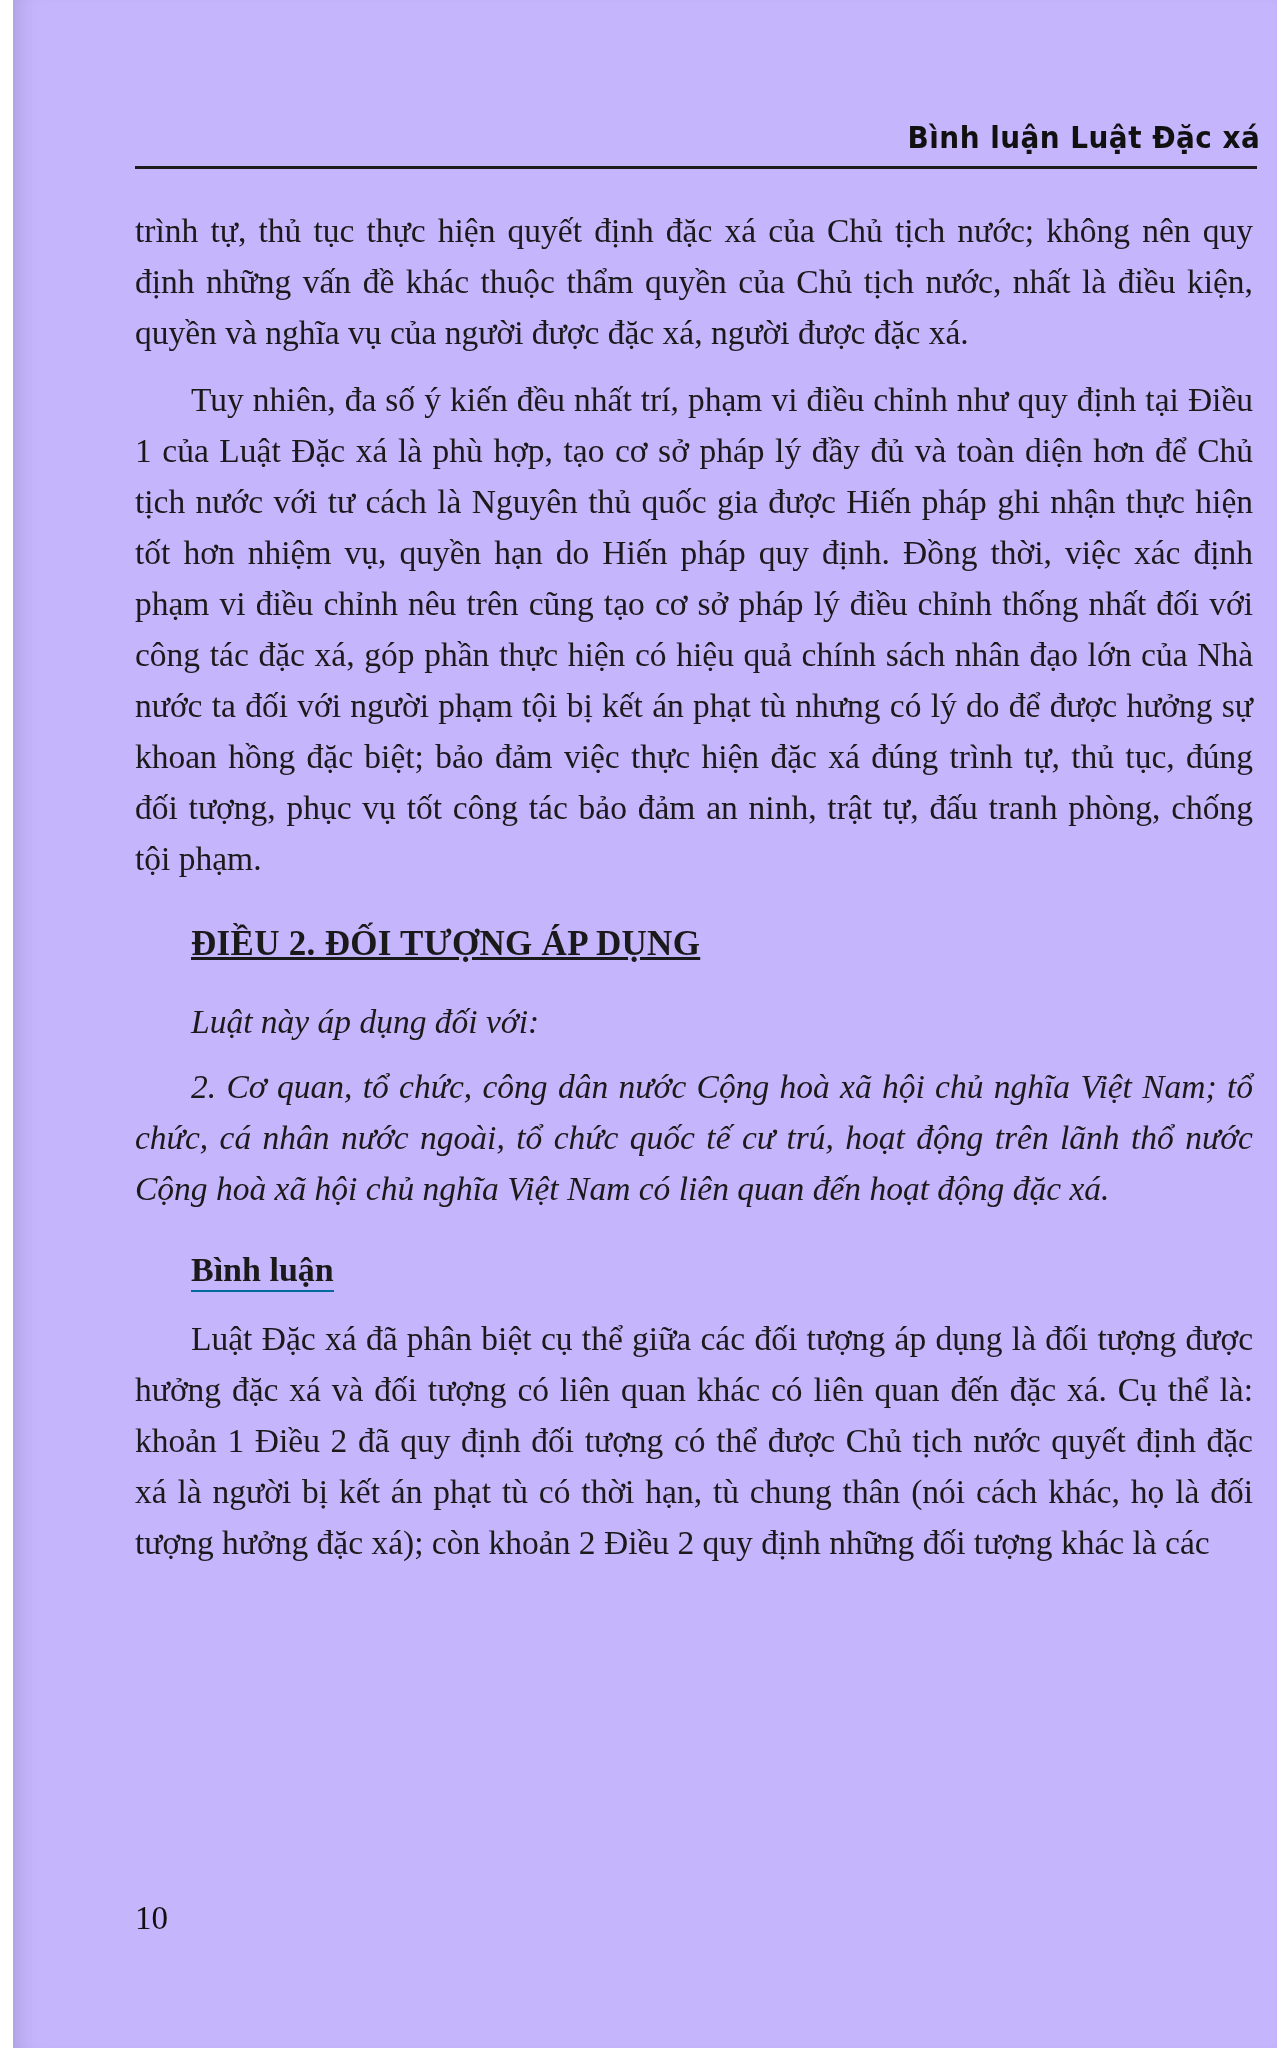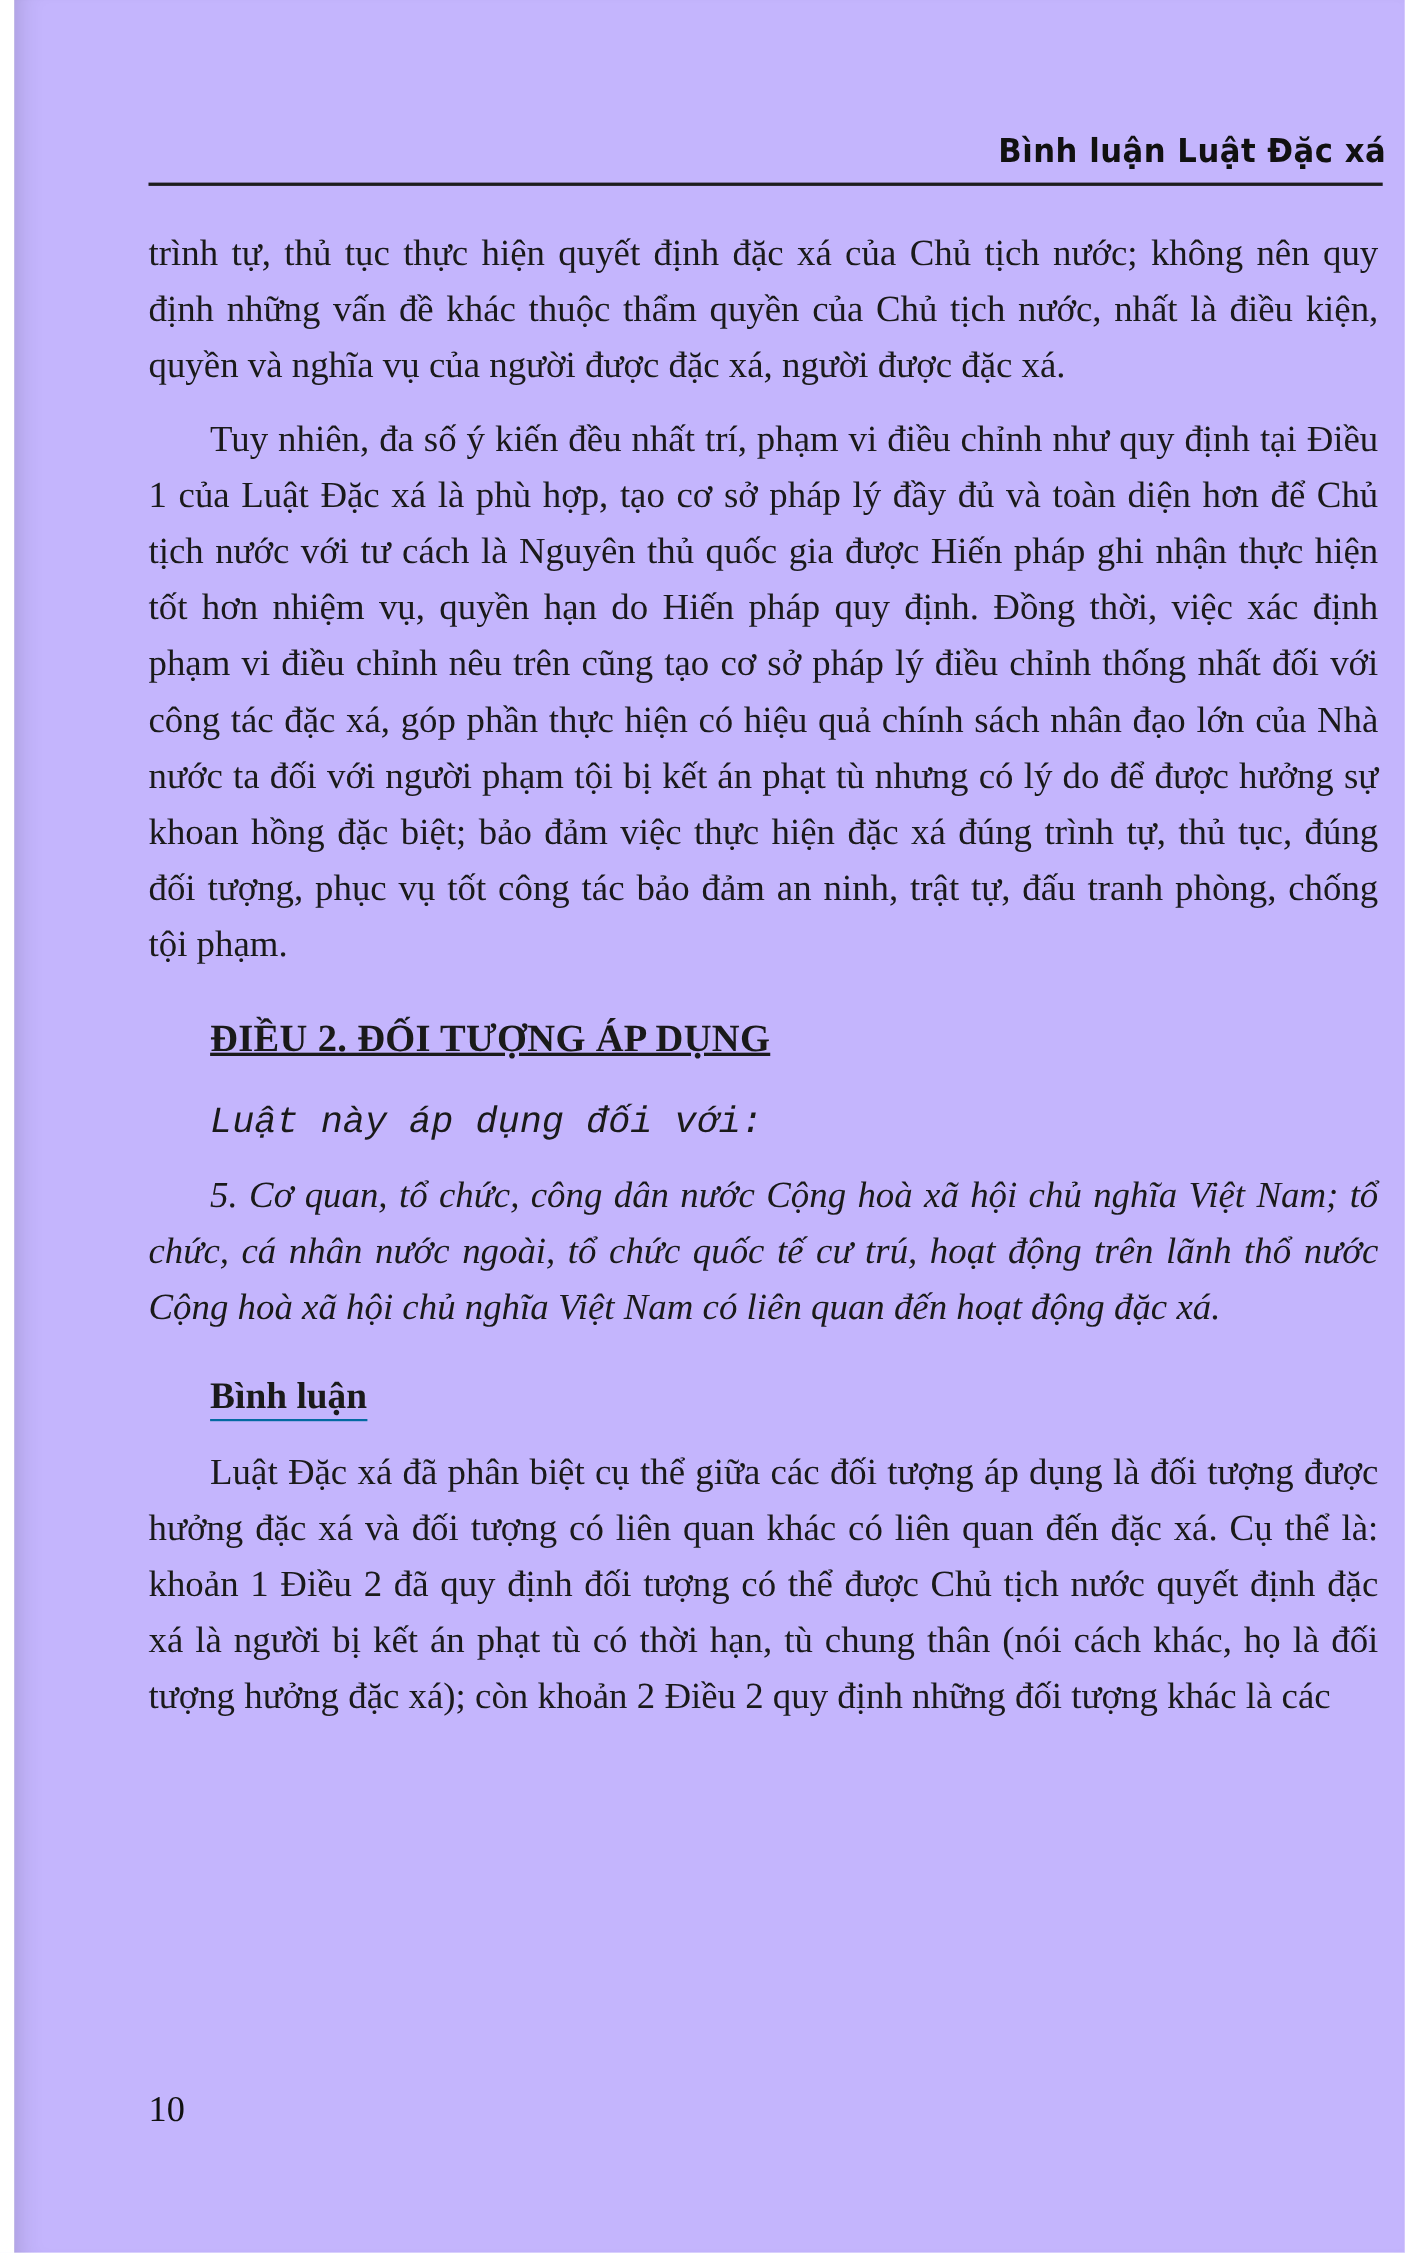--- a/index.html
+++ b/index.html
@@ -83,21 +83,20 @@
     margin-top: 34px;
     margin-bottom: 8px;
     padding-left: 56px;
     letter-spacing: 0.3px;
     text-decoration: underline;
   }
   .sub-italic {
     font-style: italic;
     padding-left: 56px;
     margin-top: 26px;
-    font-family: Liberation Mono, monospace;
   }
   .list-item {
     font-style: italic;
     text-indent: 56px;
     margin-top: 14px;
     text-align: justify;
   }
   .binhluan {
     font-weight: bold;
     font-size: 34px;
@@ -136,21 +135,21 @@
 
     <p>trình tự, thủ tục thực hiện quyết định đặc xá của Chủ tịch nước; không nên quy định những vấn đề khác thuộc thẩm quyền của Chủ tịch nước, nhất là điều kiện, quyền và nghĩa vụ của người được đặc xá, người được đặc xá.</p>
 
     <p class="indent gap">Tuy nhiên, đa số ý kiến đều nhất trí, phạm vi điều chỉnh như quy định tại Điều 1 của Luật Đặc xá là phù hợp, tạo cơ sở pháp lý đầy đủ và toàn diện hơn để Chủ tịch nước với tư cách là Nguyên thủ quốc gia được Hiến pháp ghi nhận thực hiện tốt hơn nhiệm vụ, quyền hạn do Hiến pháp quy định. Đồng thời, việc xác định phạm vi điều chỉnh nêu trên cũng tạo cơ sở pháp lý điều chỉnh thống nhất đối với công tác đặc xá, góp phần thực hiện có hiệu quả chính sách nhân đạo lớn của Nhà nước ta đối với người phạm tội bị kết án phạt tù nhưng có lý do để được hưởng sự khoan hồng đặc biệt; bảo đảm việc thực hiện đặc xá đúng trình tự, thủ tục, đúng đối tượng, phục vụ tốt công tác bảo đảm an ninh, trật tự, đấu tranh phòng, chống tội phạm.</p>
 
     <div class="section-title">ĐIỀU 2. ĐỐI TƯỢNG ÁP DỤNG</div>
 
     <p class="sub-italic">Luật này áp dụng đối với:</p>
 
 
-    <p class="list-item">5. Cơ quan, tổ chức, công dân nước Cộng hoà xã hội chủ nghĩa Việt Nam; tổ chức, cá nhân nước ngoài, tổ chức quốc tế cư trú, hoạt động trên lãnh thổ nước Cộng hoà xã hội chủ nghĩa Việt Nam có liên quan đến hoạt động đặc xá.</p>
+    <p class="list-item">2. Cơ quan, tổ chức, công dân nước Cộng hoà xã hội chủ nghĩa Việt Nam; tổ chức, cá nhân nước ngoài, tổ chức quốc tế cư trú, hoạt động trên lãnh thổ nước Cộng hoà xã hội chủ nghĩa Việt Nam có liên quan đến hoạt động đặc xá.</p>
 
     <div class="binhluan"><span>Bình luận</span></div>
 
     <p class="indent para-block">Luật Đặc xá đã phân biệt cụ thể giữa các đối tượng áp dụng là đối tượng được hưởng đặc xá và đối tượng có liên quan khác có liên quan đến đặc xá. Cụ thể là: khoản 1 Điều 2 đã quy định đối tượng có thể được Chủ tịch nước quyết định đặc xá là người bị kết án phạt tù có thời hạn, tù chung thân (nói cách khác, họ là đối tượng hưởng đặc xá); còn khoản 2 Điều 2 quy định những đối tượng khác là các</p>
 
   </div>
 
   <div class="page-number">10</div>
 
 </div>

